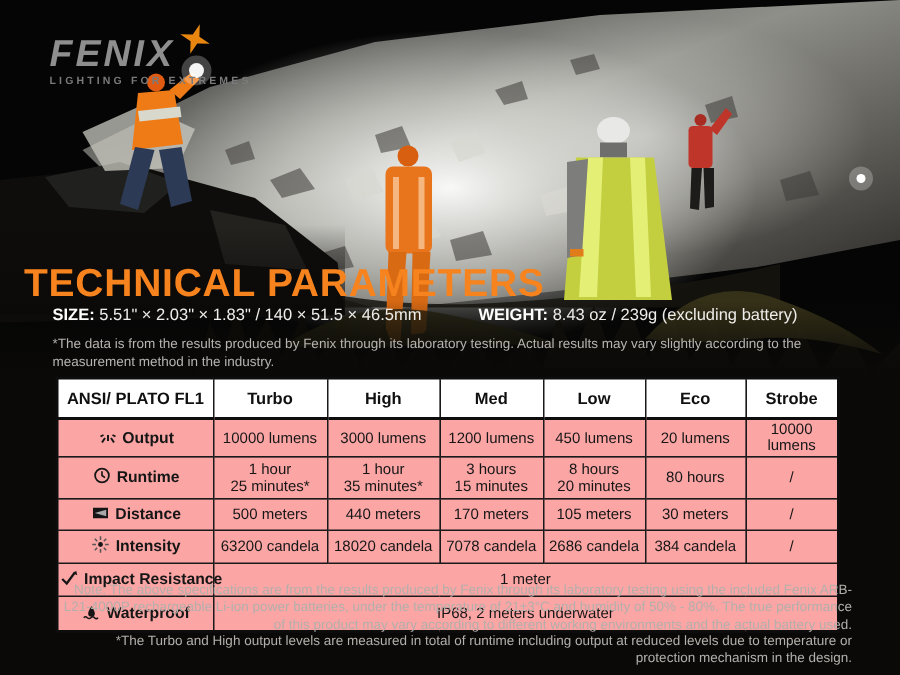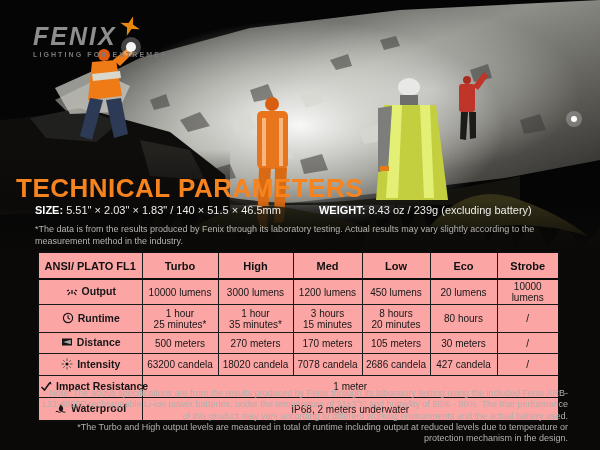--- a/index.html
+++ b/index.html
@@ -26,21 +26,21 @@
   .spec-weight{white-space:nowrap;margin-left:38px;}
   .disclaimer{position:absolute;left:35px;top:224px;width:545px;z-index:5;font-size:9px;
               line-height:1.3;color:#b7b4b0;}
 
   
   .tablewrap{position:absolute;left:37px;top:251px;z-index:5;}
   table.spec{border-collapse:collapse;table-layout:fixed;width:523px;
              border:2px solid #0d0d0d;}
   table.spec th,table.spec td{border:1px solid #1a1a1a;background:#fca5a5;
              text-align:center;vertical-align:middle;padding:1px 0;color:#161616;}
-  table.spec th{background:#fca5a5;font-size:11px;font-weight:bold;height:23px;
+  table.spec th{background:#ffffff;font-size:11px;font-weight:bold;height:23px;
              border-bottom:2px solid #0d0d0d;color:#101010;}
   td.rowlabel{text-align:left;font-weight:bold;font-size:10.5px;padding-left:5px;
              white-space:nowrap;}
   td.rowlabel .ric{display:inline-block;width:14px;text-align:center;margin-right:3px;
              vertical-align:-2px;}
   td.val{font-size:10px;white-space:pre-line;line-height:1.12;}
   tr.r-output td{height:18px;}
   tr.r-runtime td{height:25px;}
   tr.r-distance td{height:18px;}
   tr.r-intensity td{height:19px;}
@@ -236,21 +236,21 @@
         <td class="val">80 hours</td>
         <td class="val">/</td>
       </tr>
 
       <tr class="r-distance">
         <td class="rowlabel"><span class="ric"><svg width="12" height="12" viewBox="0 0 12 12">
                   <rect x="1" y="2.5" width="10" height="7" fill="#161616"></rect>
                   <polygon points="2.2,6 9.8,3.8 9.8,8.2" fill="#a8a8a8"></polygon>
                 </svg></span><span>Distance</span></td>
         <td class="val">500 meters</td>
-        <td class="val">270 meters</td>
+        <td class="val">440 meters</td>
         <td class="val">170 meters</td>
         <td class="val">105 meters</td>
         <td class="val">30 meters</td>
         <td class="val">/</td>
       </tr>
 
       <tr class="r-intensity">
         <td class="rowlabel"><span class="ric"><svg width="12" height="12" viewBox="0 0 12 12">
                   <circle cx="6" cy="6" r="1.6" fill="#161616"></circle>
                   <g stroke="#555" stroke-width="1">
@@ -261,21 +261,21 @@
                     <path d="M2.2,2.2 L3.8,3.8"></path>
                     <path d="M8.2,8.2 L9.8,9.8"></path>
                     <path d="M9.8,2.2 L8.2,3.8"></path>
                     <path d="M3.8,8.2 L2.2,9.8"></path>
                   </g>
                 </svg></span><span>Intensity</span></td>
         <td class="val">63200 candela</td>
         <td class="val">18020 candela</td>
         <td class="val">7078 candela</td>
         <td class="val">2686 candela</td>
-        <td class="val">427 candela</td>
+        <td class="val">384 candela</td>
         <td class="val">/</td>
       </tr>
 
       <tr class="r-impact">
         <td class="rowlabel"><span class="ric"><svg width="12" height="12" viewBox="0 0 12 12">
                   <path d="M1.5,7 L4.5,10 L10,2.5" fill="none" stroke="#161616" stroke-width="1.5"></path>
                   <polygon points="10.8,1.5 11.5,4.5 8.8,3.4" fill="#161616"></polygon>
                 </svg></span><span>Impact Resistance</span></td>
         <td class="val" colspan="6">1 meter</td>
       </tr>

